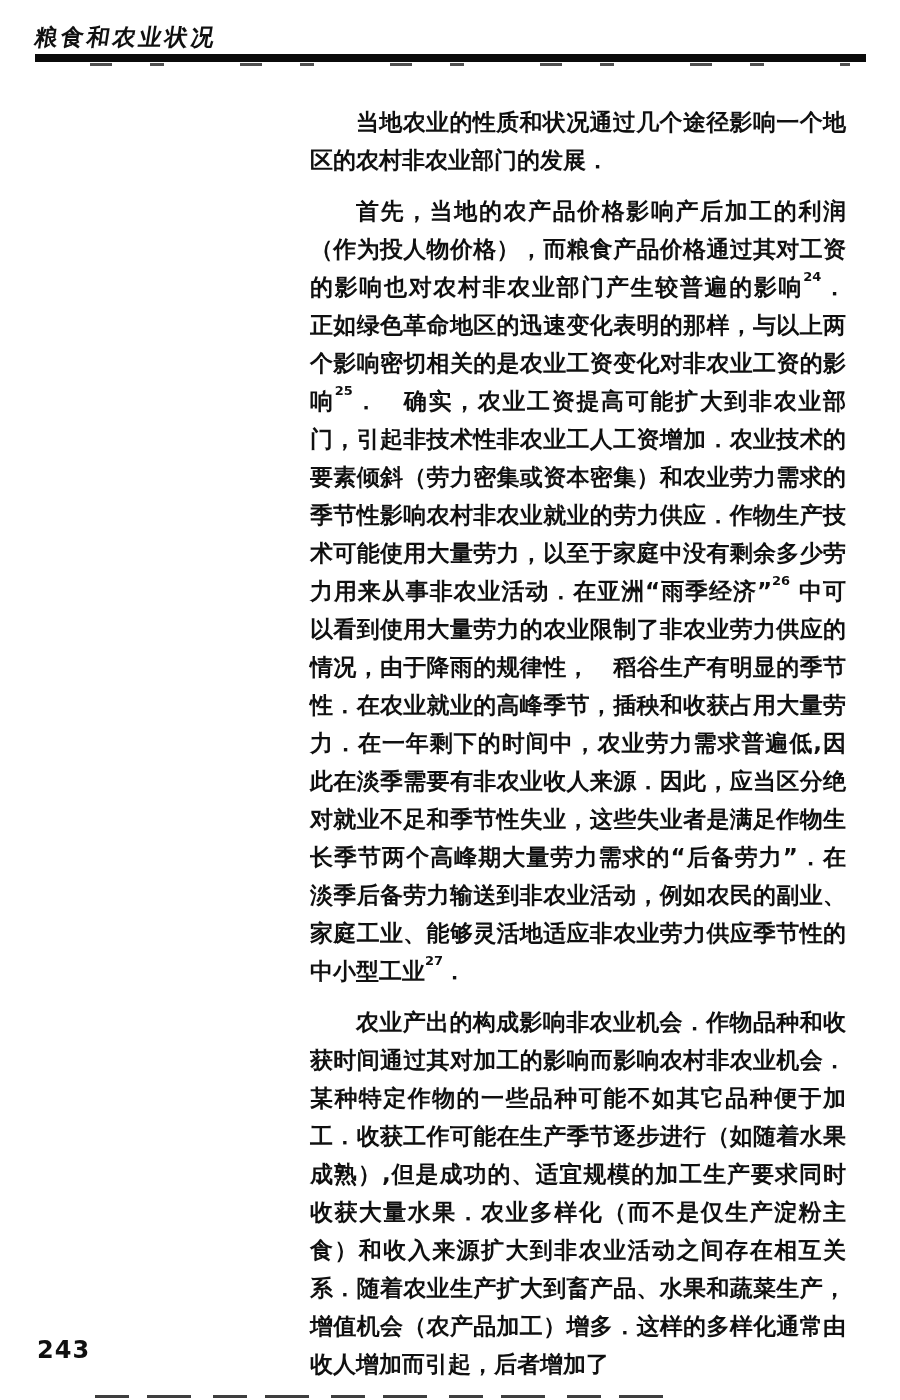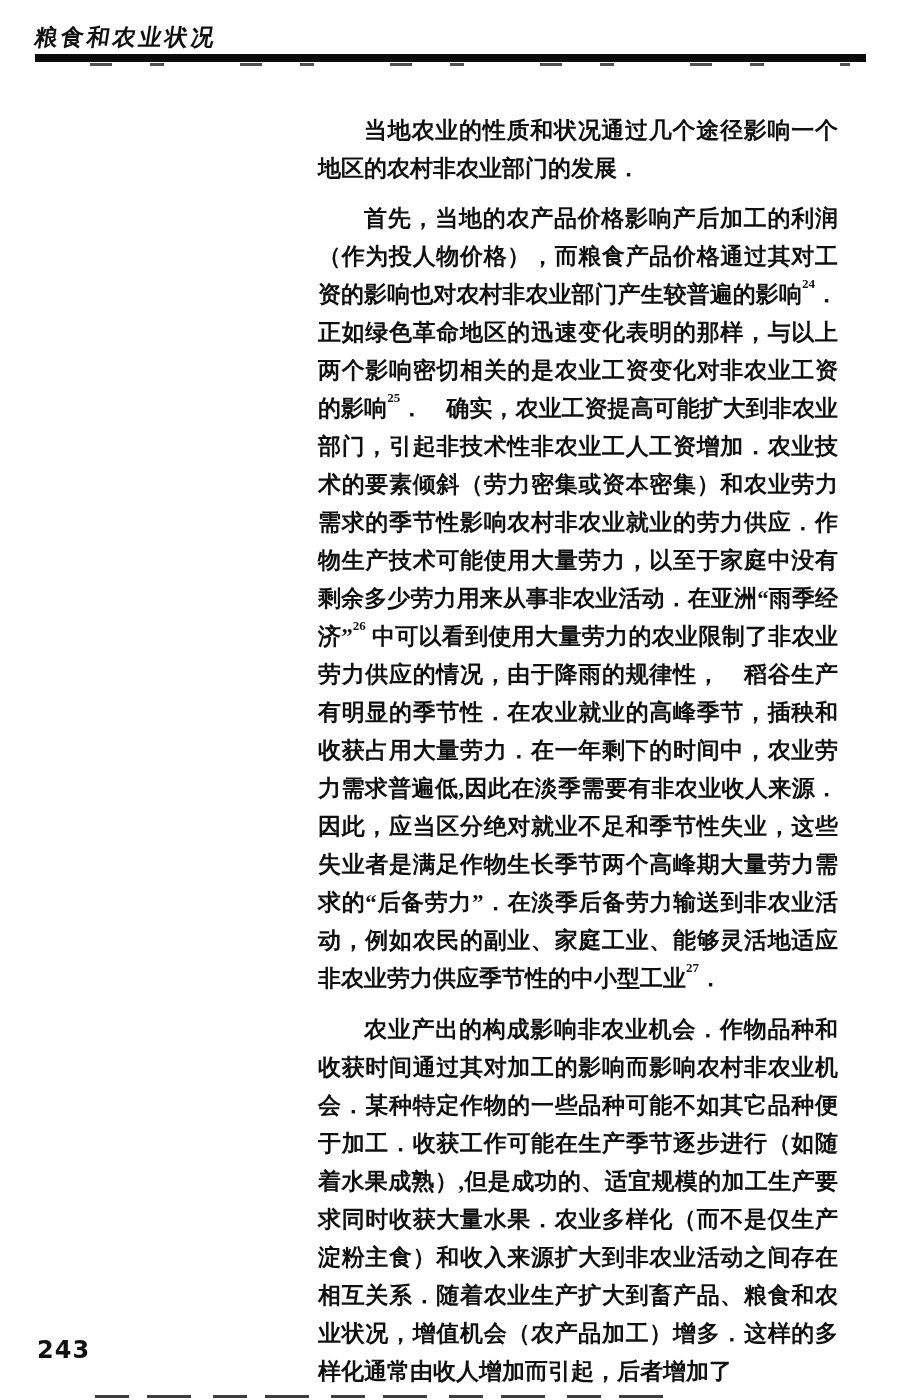--- a/index.html
+++ b/index.html
@@ -47,24 +47,24 @@
     left: 310px;
     top: 103px;
     width: 536px;
     font-size: 23px;
     line-height: 38px;
     font-weight: 600;
     text-align: justify;
     letter-spacing: 0;
   }
   .para {
-    margin: 8px;
+    margin: 0;
     text-indent: 2em;
   }
-  .para + .para { margin-top: 13px; font-family: Liberation Serif, serif; }
+  .para + .para { margin-top: 13px; }
   .para sup {
     font-size: 13px;
     line-height: 0;
     position: relative;
     top: -0.45em;
     font-weight: 600;
   }
   .page-number {
     position: absolute;
     left: 37px;
@@ -92,20 +92,20 @@
 
   <div class="running-head">粮食和农业状况</div>
 
   <div class="head-rule"></div>
 
   <div class="head-rule-noise"></div>
 
   <div class="body-text">
     <p class="para">当地农业的性质和状况通过几个途径影响一个地区的农村非农业部门的发展．</p>
     <p class="para">首先，当地的农产品价格影响产后加工的利润（作为投人物价格），而粮食产品价格通过其对工资的影响也对农村非农业部门产生较普遍的影响<sup>24</sup>．　正如绿色革命地区的迅速变化表明的那样，与以上两个影响密切相关的是农业工资变化对非农业工资的影响<sup>25</sup>．　确实，农业工资提高可能扩大到非农业部门，引起非技术性非农业工人工资增加．农业技术的要素倾斜（劳力密集或资本密集）和农业劳力需求的季节性影响农村非农业就业的劳力供应．作物生产技术可能使用大量劳力，以至于家庭中没有剩余多少劳力用来从事非农业活动．在亚洲“雨季经济”<sup>26</sup> 中可以看到使用大量劳力的农业限制了非农业劳力供应的情况，由于降雨的规律性，　稻谷生产有明显的季节性．在农业就业的高峰季节，插秧和收获占用大量劳力．在一年剩下的时间中，农业劳力需求普遍低,因此在淡季需要有非农业收人来源．因此，应当区分绝对就业不足和季节性失业，这些失业者是满足作物生长季节两个高峰期大量劳力需求的“后备劳力”．在淡季后备劳力输送到非农业活动，例如农民的副业、家庭工业、能够灵活地适应非农业劳力供应季节性的中小型工业<sup>27</sup>．</p>
-    <p class="para">农业产出的构成影响非农业机会．作物品种和收获时间通过其对加工的影响而影响农村非农业机会．某种特定作物的一些品种可能不如其它品种便于加工．收获工作可能在生产季节逐步进行（如随着水果成熟）,但是成功的、适宜规模的加工生产要求同时收获大量水果．农业多样化（而不是仅生产淀粉主食）和收入来源扩大到非农业活动之间存在相互关系．随着农业生产扩大到畜产品、粮食和农业状况，增值机会（农产品加工）增多．这样的多样化通常由收人增加而引起，后者增加了</p>
+    <p class="para">农业产出的构成影响非农业机会．作物品种和收获时间通过其对加工的影响而影响农村非农业机会．某种特定作物的一些品种可能不如其它品种便于加工．收获工作可能在生产季节逐步进行（如随着水果成熟）,但是成功的、适宜规模的加工生产要求同时收获大量水果．农业多样化（而不是仅生产淀粉主食）和收入来源扩大到非农业活动之间存在相互关系．随着农业生产扩大到畜产品、水果和蔬菜生产，增值机会（农产品加工）增多．这样的多样化通常由收人增加而引起，后者增加了</p>
   </div>
 
   <div class="page-number">243</div>
 
   <div class="bottom-scan-line"></div>
 
 </div>
 
 </body></html>

